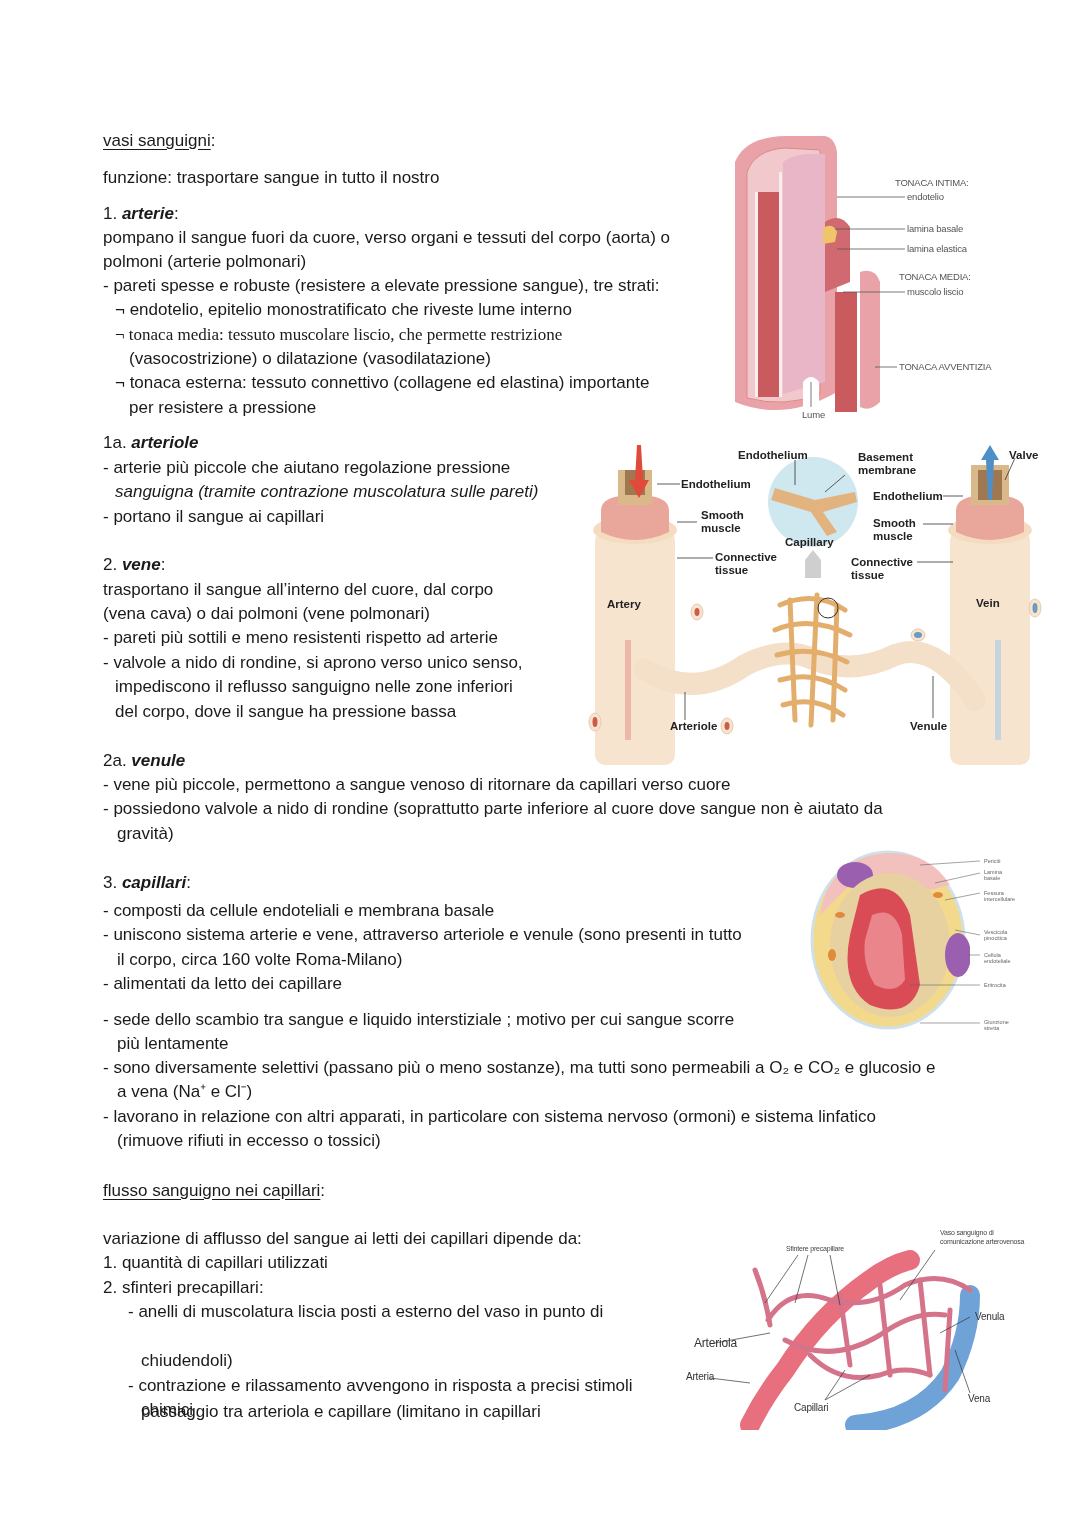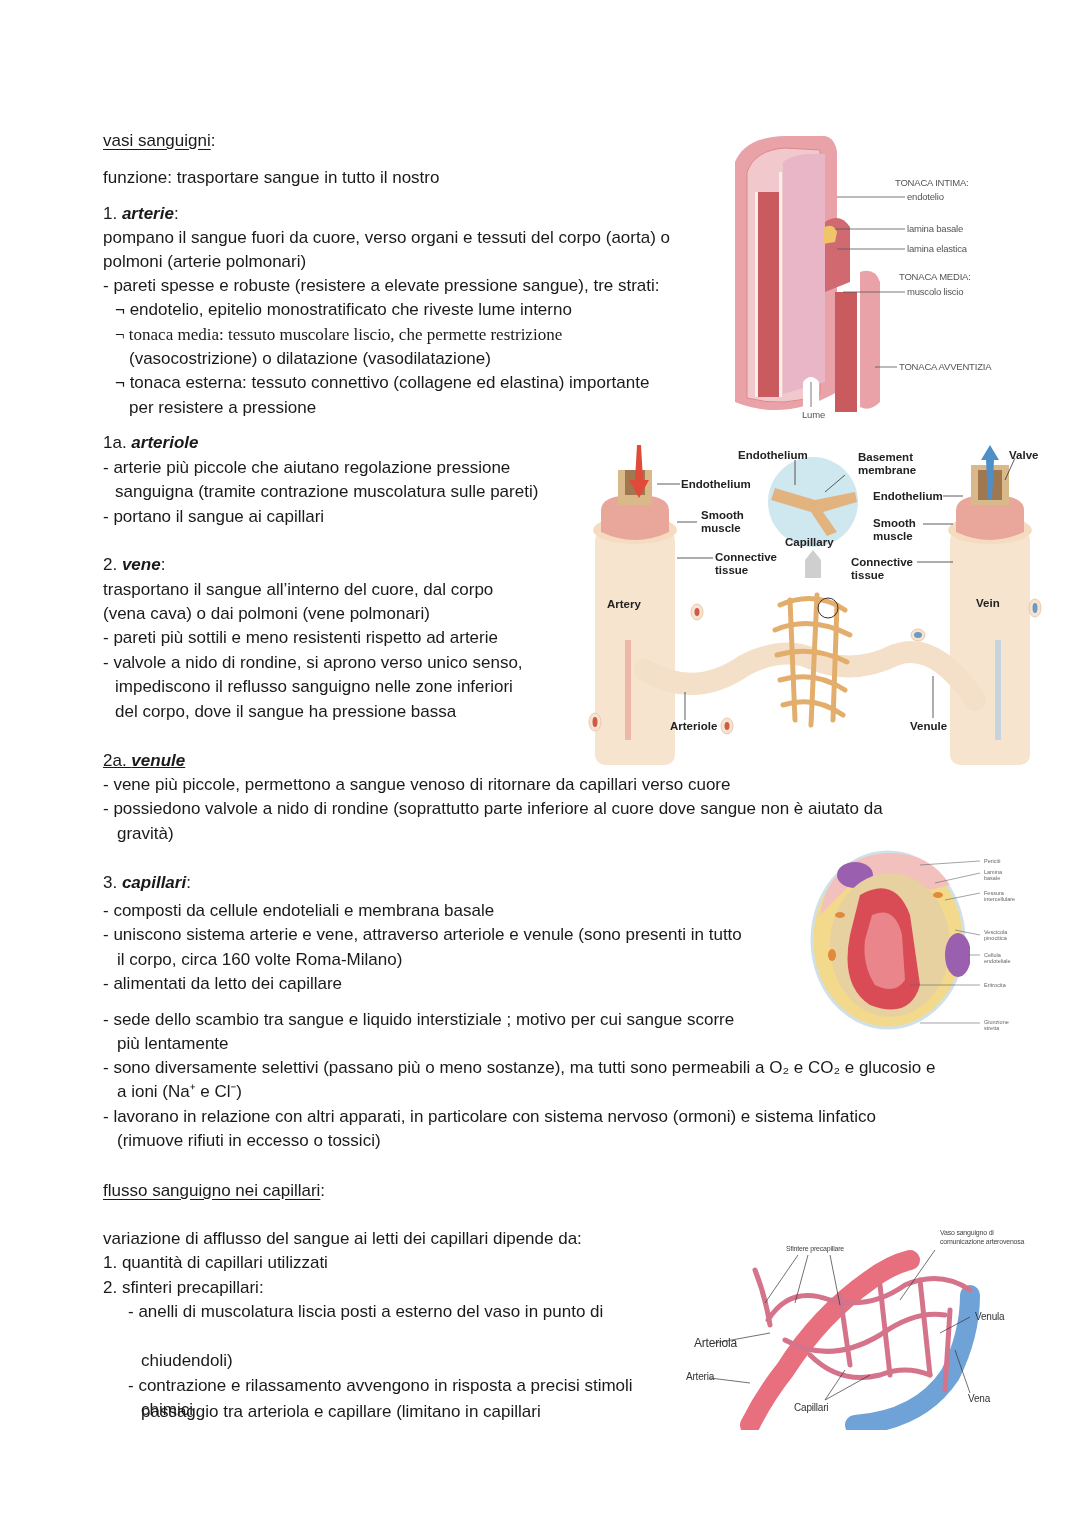--- a/index.html
+++ b/index.html
@@ -60,21 +60,21 @@
   <span class="lbl" style="left:182px; top:91px;">lamina basale</span>
   <span class="lbl" style="left:182px; top:111px;">lamina elastica</span>
   <span class="lbl" style="left:174px; top:139px;">TONACA MEDIA:</span>
   <span class="lbl" style="left:182px; top:154px;">muscolo liscio</span>
   <span class="lbl" style="left:174px; top:229px;">TONACA AVVENTIZIA</span>
   <span class="lbl" style="left:77px; top:277px;">Lume</span>
 </div>
 
 <div class="t" style="top:431px;"><span>1a. </span><span class="bi">arteriole</span></div>
 <div class="t" style="top:456px;">- arterie più piccole che aiutano regolazione pressione</div>
-<div class="t ind1" style="top:480px;">sanguigna (tramite contrazione muscolatura sulle pareti)</div>
+<div class="t ind1" style="top:480px;font-style:italic;">sanguigna (tramite contrazione muscolatura sulle pareti)</div>
 <div class="t" style="top:505px;">- portano il sangue ai capillari</div>
 
 <div class="t" style="top:553px;"><span>2. </span><span class="bi">vene</span><span>:</span></div>
 <div class="t" style="top:578px;">trasportano il sangue all’interno del cuore, dal corpo</div>
 <div class="t" style="top:602px;">(vena cava) o dai polmoni (vene polmonari)</div>
 <div class="t" style="top:626px;">- pareti più sottili e meno resistenti rispetto ad arterie</div>
 <div class="t" style="top:651px;">- valvole a nido di rondine, si aprono verso unico senso,</div>
 <div class="t ind1" style="top:675px;">impediscono il reflusso sanguigno nelle zone inferiori</div>
 <div class="t ind1" style="top:700px;">del corpo, dove il sangue ha pressione bassa</div>
 
@@ -153,34 +153,34 @@
   <span class="lblb" style="left:130px; top:111px;">Connective</span>
   <span class="lblb" style="left:130px; top:124px;">tissue</span>
   <span class="lblb" style="left:266px; top:116px;">Connective</span>
   <span class="lblb" style="left:266px; top:129px;">tissue</span>
   <span class="lblb" style="left:22px; top:158px;">Artery</span>
   <span class="lblb" style="left:391px; top:157px;">Vein</span>
   <span class="lblb" style="left:85px; top:280px;">Arteriole</span>
   <span class="lblb" style="left:325px; top:280px;">Venule</span>
 </div>
 
-<div class="t" style="top:749px;text-decoration:underline;"><span>2a. </span><span class="bi">venule</span></div>
+<div class="t" style="top:749px;"><span>2a. </span><span class="bi">venule</span></div>
 <div class="t" style="top:773px;">- vene più piccole, permettono a sangue venoso di ritornare da capillari verso cuore</div>
 <div class="t" style="top:797px;">- possiedono valvole a nido di rondine (soprattutto parte inferiore al cuore dove sangue non è aiutato da</div>
 <div class="t ind3" style="top:822px;">gravità)</div>
 
 <div class="t" style="top:871px;"><span>3. </span><span class="bi">capillari</span><span>:</span></div>
 <div class="t" style="top:899px;">- composti da cellule endoteliali e membrana basale</div>
 <div class="t" style="top:923px;">- uniscono sistema arterie e vene, attraverso arteriole e venule (sono presenti in tutto</div>
 <div class="t ind3" style="top:948px;">il corpo, circa 160 volte Roma-Milano)</div>
 <div class="t" style="top:972px;">- alimentati da letto dei capillare</div>
 <div class="t" style="top:1008px;">- sede dello scambio tra sangue e liquido interstiziale ; motivo per cui sangue scorre</div>
 <div class="t ind3" style="top:1032px;">più lentamente</div>
 <div class="t" style="top:1056px;">- sono diversamente selettivi (passano più o meno sostanze), ma tutti sono permeabili a O₂ e CO₂ e glucosio e</div>
-<div class="t ind3" style="top:1080px;">a ioni (Na⁺ e Cl⁻)</div>
+<div class="t ind3" style="top:1080px;">a vena (Na⁺ e Cl⁻)</div>
 <div class="t" style="top:1105px;">- lavorano in relazione con altri apparati, in particolare con sistema nervoso (ormoni) e sistema linfatico</div>
 <div class="t ind3" style="top:1129px;">(rimuove rifiuti in eccesso o tossici)</div>
 
 <div class="fig" style="left:810px; top:845px; width:220px; height:195px;">
   <svg width="160" height="190" viewBox="0 0 160 190">
     <ellipse cx="78" cy="95" rx="76" ry="88" fill="#f3d98c" stroke="#cfe0e8" stroke-width="3"></ellipse>
     <path d="M10 70 Q20 10 80 8 Q120 8 140 40 L120 45 Q80 20 40 40 Z" fill="#f2c0bd"></path>
     <ellipse cx="45" cy="30" rx="18" ry="13" fill="#9b5fb0"></ellipse>
     <ellipse cx="80" cy="100" rx="60" ry="72" fill="#e8d1a0"></ellipse>
     <path d="M50 50 Q85 30 100 70 L110 140 Q100 175 60 160 Q30 140 40 90 Z" fill="#d94c55"></path>

